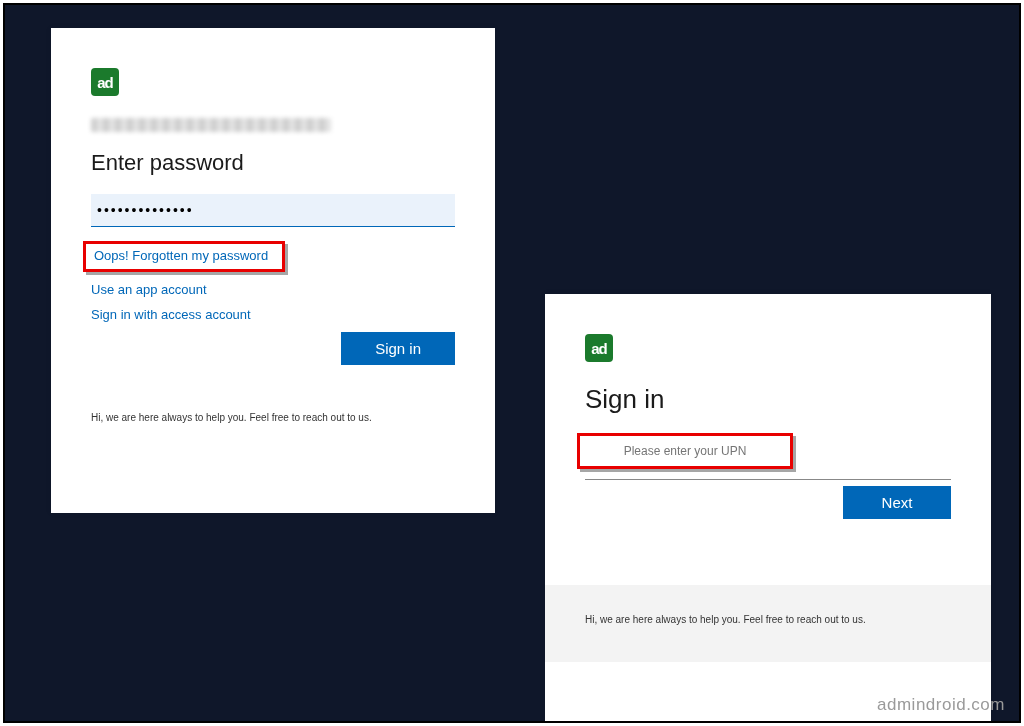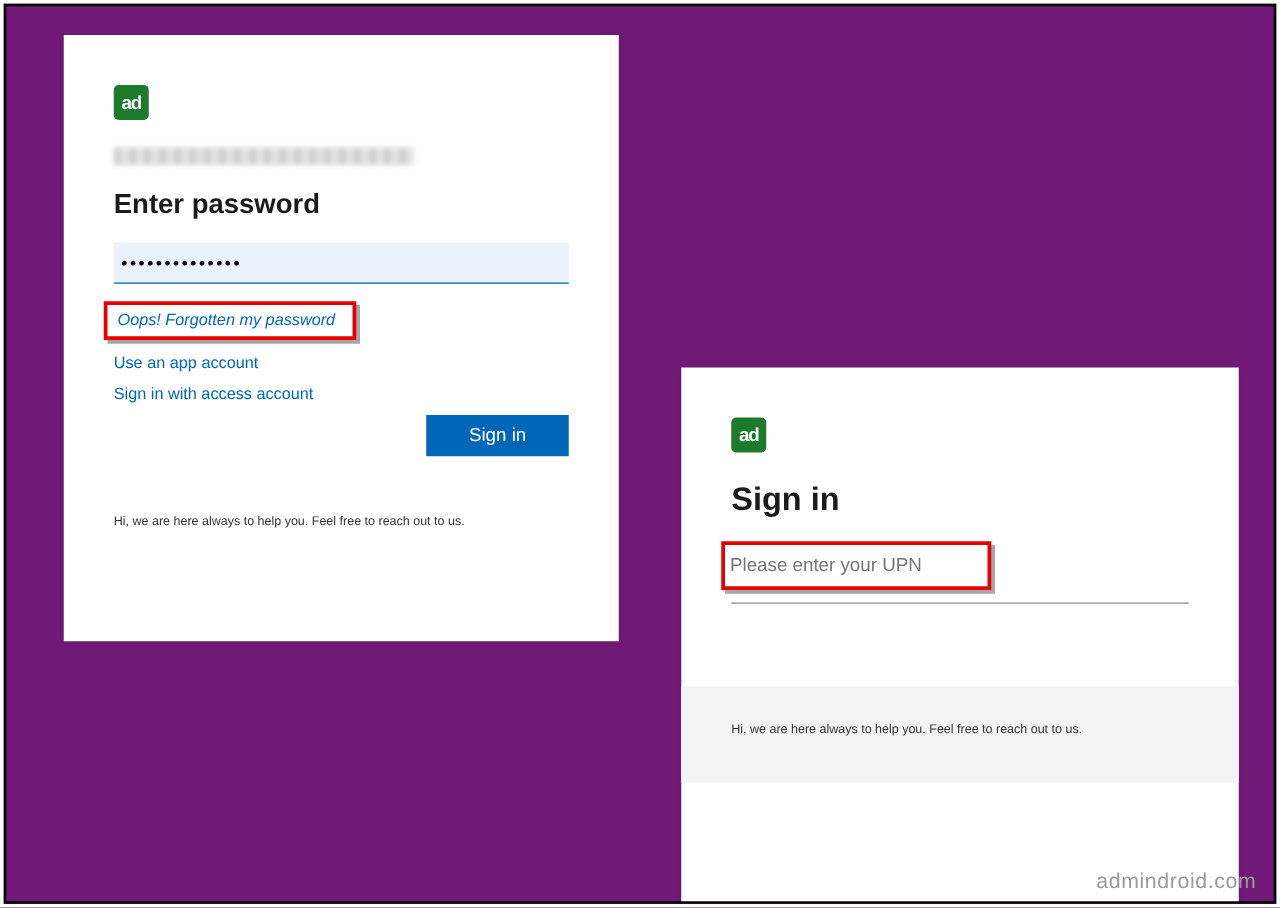--- a/index.html
+++ b/index.html
@@ -7,21 +7,21 @@
   body {
     font-family: "Segoe UI", Arial, sans-serif;
     background: #fff;
     position: relative;
   }
   .frame {
     position: absolute;
     left: 3px; top: 3px;
     width: 1018px; height: 720px;
     border: 2px solid #000;
-    background: #701a75;
+    background: #0f172a;
     overflow: hidden;
   }
 
   .card {
     position: absolute;
     background: #fff;
     box-shadow: 0 0 6px rgba(0,0,0,0.08);
   }
   .card-left  { left: 46px;  top: 23px;  width: 444px; height: 485px; padding: 40px 40px 30px 40px; }
   .card-right { left: 540px; top: 289px; width: 446px; height: 430px; padding: 40px 40px 30px 40px; }
@@ -39,21 +39,21 @@
 
   .blurred-line {
     width: 240px; height: 14px;
     background: repeating-linear-gradient(90deg,#cfcfcf 0 6px,#e2e2e2 6px 12px);
     filter: blur(2px);
     border-radius: 2px;
     margin-bottom: 18px;
   }
 
   h1.title {
-    font-size: 22px; font-weight: 700; color: #1b1b1b;
+    font-size: 22px; font-weight: 400; color: #1b1b1b;
     margin-bottom: 18px;
   }
 
   .pwd-wrap {
     position: relative;
     width: 100%;
     margin-bottom: 14px;
   }
   .pwd-input {
     width: 100%;
@@ -75,21 +75,21 @@
     cursor: pointer;
     width: fit-content;
   }
 
   .highlight-box {
     border: 3px solid #e80000;
     box-shadow: 3px 3px 0 rgba(0,0,0,0.35);
     padding: 2px 8px 4px 8px;
     width: fit-content;
   }
-  .hl-forgot  { margin: 6px 0 8px -8px; min-width: 202px; font-style: italic; }
+  .hl-forgot  { margin: 6px 0 8px -8px; min-width: 202px; }
   .hl-upn     { margin: 0 0 10px -8px;  width: 216px; padding: 0; }
   .hl-access  { margin: 8px 0 14px -8px; min-width: 186px; padding: 4px 10px 6px 10px; }
 
   .btn-row { display: flex; justify-content: flex-end; margin-top: 6px; }
   .btn {
     background: #0067b8;
     color: #fff;
     border: none;
     font-size: 15px;
     padding: 8px 34px;
@@ -106,25 +106,26 @@
   .card-right .footnote {
     margin-top: 66px;
     background: #f3f3f3;
     margin-left: -40px; margin-right: -40px; margin-bottom: -30px;
     padding: 28px 40px 34px 40px;
   }
 
   .upn-input {
     width: 100%;
     border: none;
-    font-size: 15px;
+    font-size: 12px;
     color: #666;
     padding: 8px 4px;
     outline: none;
     background: transparent;
+    text-align: center;
   }
   .upn-underline {
     border-bottom: 1px solid #888;
     margin-bottom: 0;
   }
 
   .watermark {
     position: absolute;
     right: 14px; bottom: 6px;
     font-size: 17px;
@@ -167,18 +168,21 @@
     <div class="logo">ad</div>
 
     <h1 class="title" style="font-size:26px;">Sign in</h1>
 
     <div class="highlight-box hl-upn">
       <input class="upn-input" type="text" placeholder="Please enter your UPN" style="">
     </div>
     <div class="upn-underline"></div>
 
 
+    <div class="btn-row">
+      <button class="btn">Next</button>
+    </div>
 
     <div class="footnote">Hi, we are here always to help you. Feel free to reach out to us.</div>
   </div>
 
   <div class="watermark">admindroid.com</div>
 </div>
 
 </body></html>

